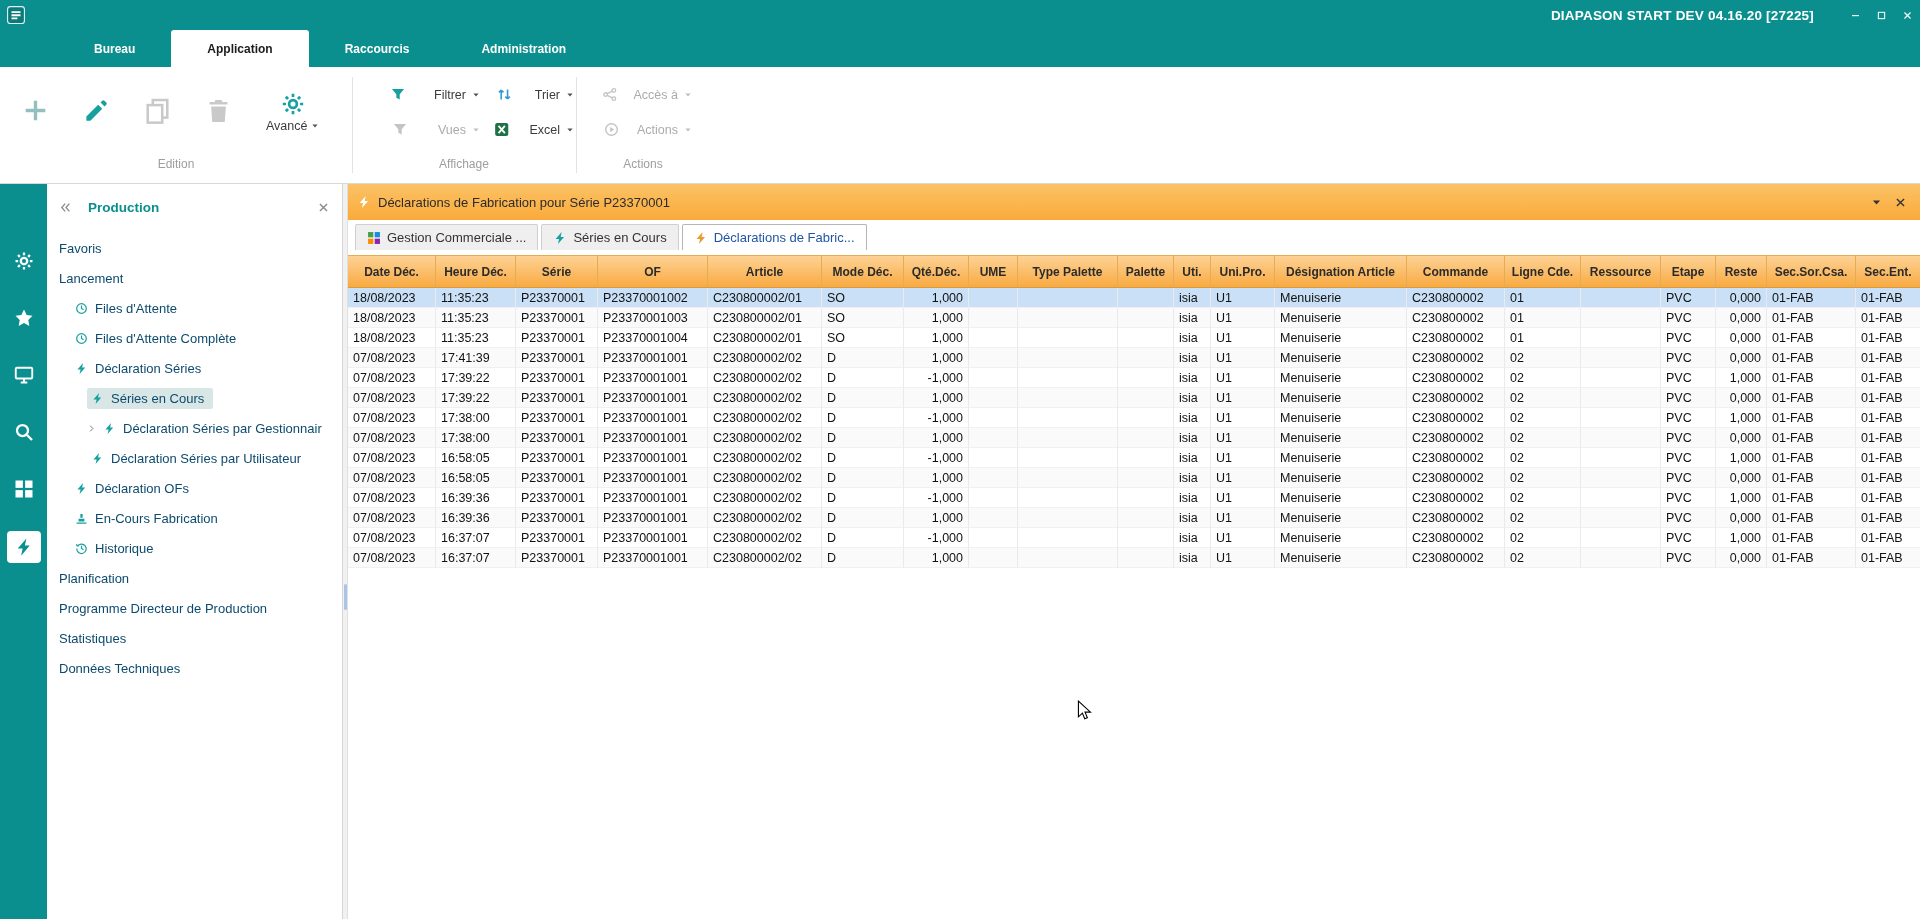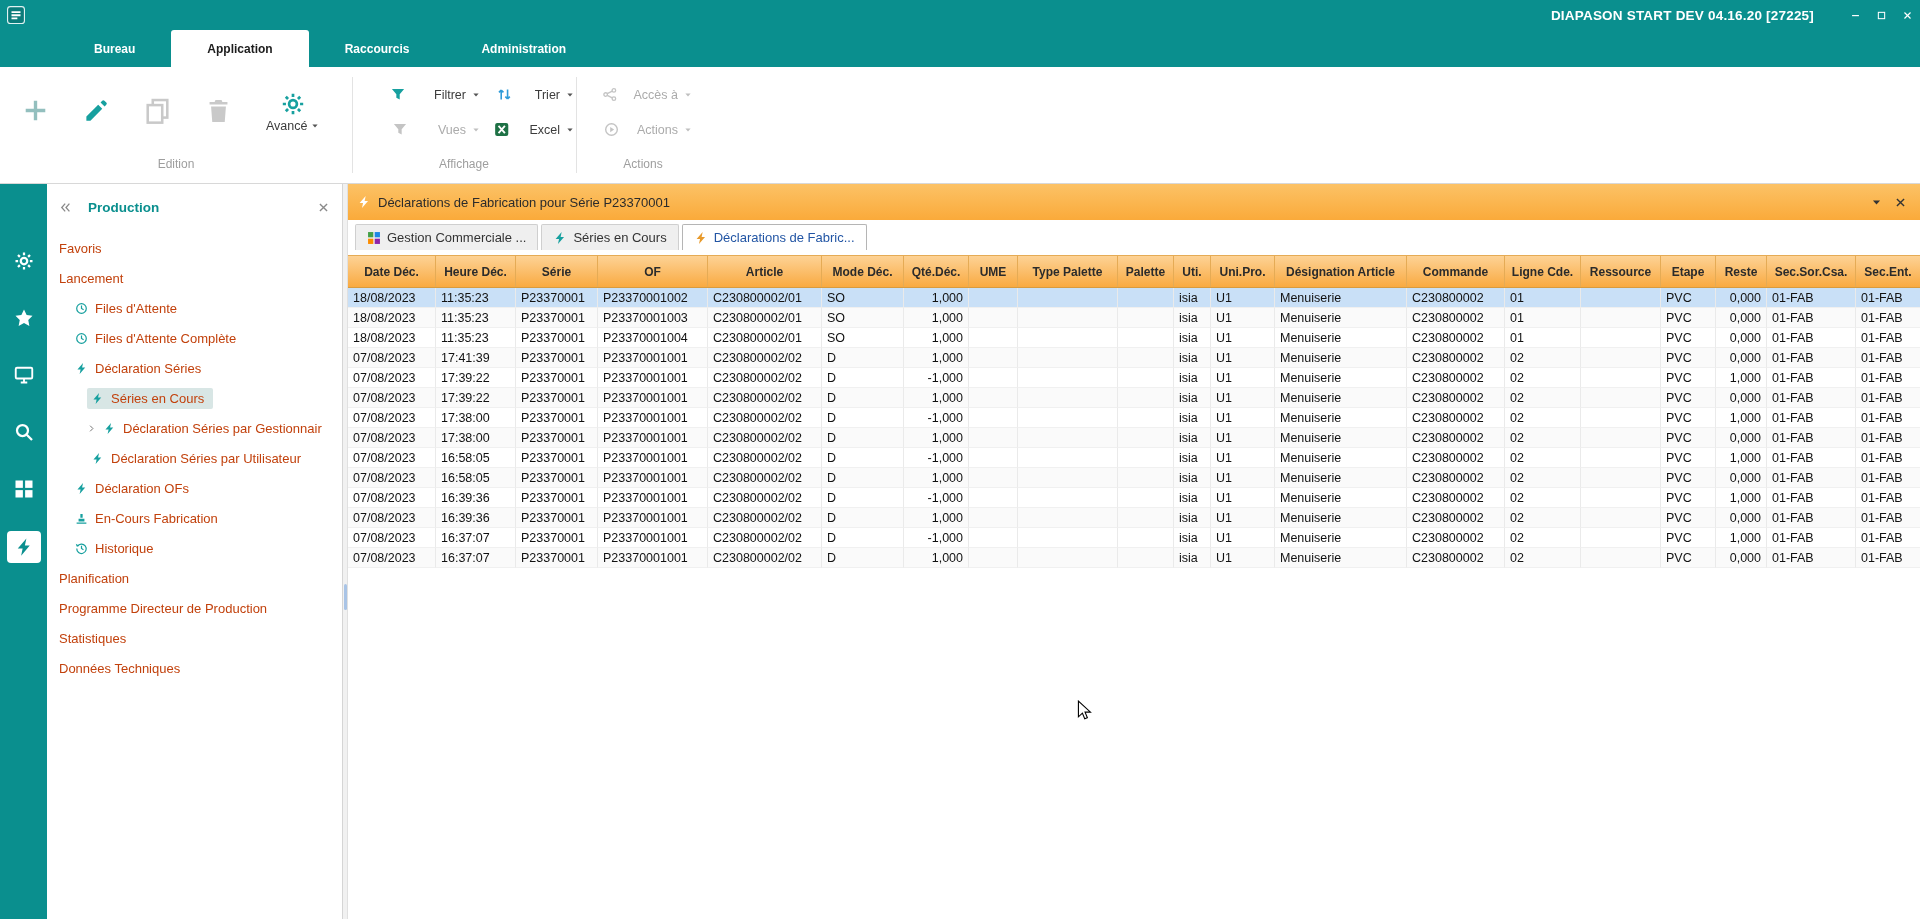--- a/index.html
+++ b/index.html
@@ -56,21 +56,21 @@
   .iconbar { width:47px; background:var(--teal,#0A8F8E); display:flex; flex-direction:column; align-items:center; padding-top:62px; gap:27px; flex:none; }
   .ibtn { width:34px; height:30px; display:flex; align-items:center; justify-content:center; color:#fff; font-size:20px; cursor:default; }
   .ibtn.active { background:#fff; border-radius:4px; color:var(--teal,#0A8F8E); height:32px; }
 
   .sidebar { width:296px; background:#fff; border-right:1px solid #D5D5D5; display:flex; flex-direction:column; padding-top:8px; flex:none;text-align:right; }
   .sidebar-header { display:flex; align-items:center; padding:8px 12px 6px 12px; }
   .shbtn { color:#8a8a8a; font-size:13px; cursor:default; display:inline-flex; }
   .sidebar-title { color:var(--teal,#0A8F8E); font-weight:bold; font-size:13.5px; margin-left:16px; }
   .sidebar-header .close { margin-left:auto; }
   .sidebar-nav { margin-top:12px; }
-  .nav-item { height:30px; display:flex; align-items:center; font-size:13px; color:#c2410c; cursor:default; }
+  .nav-item { height:30px; display:flex; align-items:center; font-size:13px; color:#0c4a6e; cursor:default; }
   .expander { color:#666; font-size:9px; margin-right:3px; }
   .nav-inner { display:flex; align-items:center; gap:7px; padding:3px 9px 3px 4px; border-radius:2px; }
   .nav-inner.selected { background:#D8E6E5; }
   .navic { color:#17A09F; font-size:13px; }
 
   .splitter { width:5px; background:#F1F1F1; border-right:1px solid #E0E0E0; position:relative; flex:none; }
   .grip { position:absolute; left:1px; top:400px; width:3px; height:26px; background:#A9C4E6; border-radius:2px; }
 
   .content { flex:1; display:flex; flex-direction:column; background:#fff; min-width:0; }
   .panel-header { height:36px; background:linear-gradient(#FCC266,#FAAA3A); display:flex; align-items:center; padding:0 9px; gap:7px; flex:none; }

